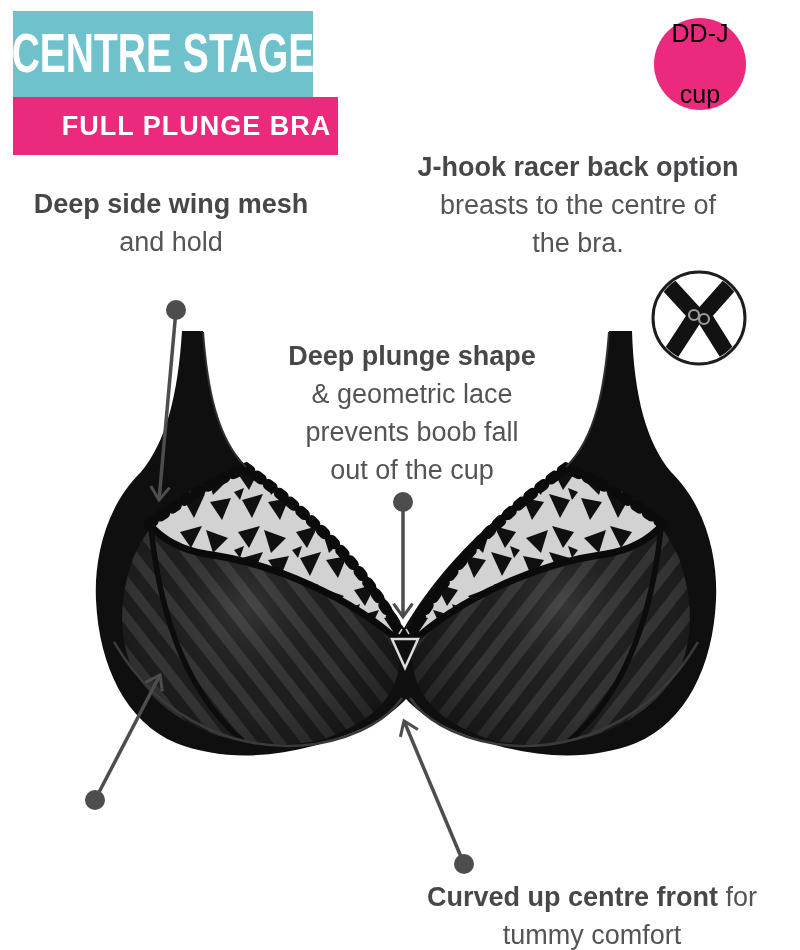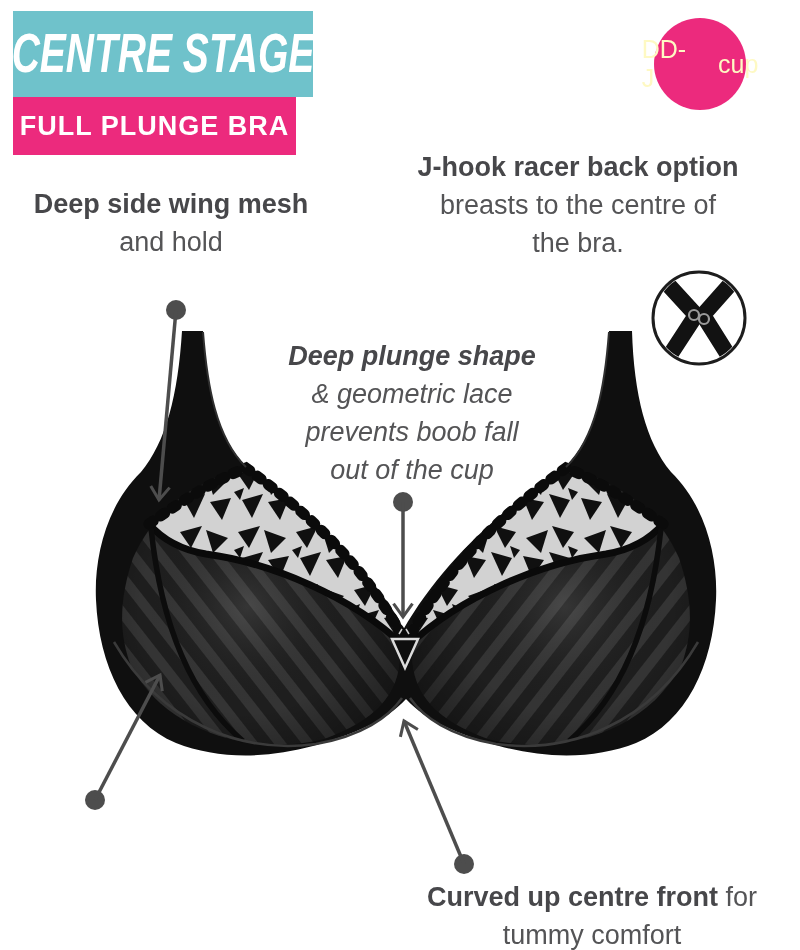--- a/index.html
+++ b/index.html
@@ -2,38 +2,38 @@
 <html><head>
 <meta charset="utf-8">
 <style>
   html,body{margin:0;padding:0;background:#ffffff;}
   .stage{
     position:relative;width:800px;height:950px;background:#ffffff;overflow:hidden;
     font-family:"Liberation Sans", sans-serif;
   }
   
   .badge{position:absolute;display:flex;align-items:center;justify-content:center;}
-  .badge-teal{left:13px;top:11px;width:300px;height:86px;font-style:italic;}
+  .badge-teal{left:13px;top:11px;width:300px;height:86px;}
   .badge-teal span{
     color:#fff;font-weight:bold;font-size:39px;letter-spacing:0px;
     transform:scaleY(1.42);white-space:nowrap;
   }
   .badge-pink{left:13px;top:97px;width:283px;height:58px;}
   .badge-pink span{color:#fff;font-weight:bold;font-size:27px;letter-spacing:1px;white-space:nowrap;}
   .cup-badge{
     position:absolute;left:654px;top:18px;width:92px;height:92px;border-radius:50%;
-    display:flex;flex-direction:row;align-items:center;justify-content:center;
-    color:#fef9c3;font-size:25px;line-height:29px;font-weight:400;gap:32px;
+    display:flex;flex-direction:column;align-items:center;justify-content:center;
+    color:#000000;font-size:25px;line-height:29px;font-weight:400;gap:32px;
   }
   
   .ann{position:absolute;text-align:center;color:#545456;font-size:27px;line-height:38px;z-index:3;}
   .ann .b{font-weight:bold;color:#47474a;}
   .ann-side-wing{left:9px;top:185px;width:324px;}
   .ann-jhook{left:388px;top:148px;width:380px;}
-  .ann-plunge{left:247px;top:337px;width:330px;font-style:italic;}
+  .ann-plunge{left:247px;top:337px;width:330px;}
   .ann-side-support{left:13px;top:812px;width:330px;}
   .ann-curved{left:382px;top:878px;width:420px;}
   .art{position:absolute;left:0;top:0;z-index:1;}
 </style>
 </head>
 <body>
 
 <div class="stage">
 
   <svg class="art" width="800" height="950" viewBox="0 0 800 950">
@@ -120,21 +120,21 @@
         <circle cx="694" cy="315" r="5" fill="none" stroke="#9a9a9a" stroke-width="2.2"></circle>
         <circle cx="704" cy="319" r="5" fill="none" stroke="#9a9a9a" stroke-width="2.2"></circle>
       </g>
       <circle cx="699" cy="318" r="46" fill="none" stroke="#1d1d1d" stroke-width="3"></circle>
     </g>
   </svg>
 
   <div class="badge badge-teal" style="background: rgb(111, 194, 203);">
     <span>CENTRE STAGE</span>
   </div>
-  <div class="badge badge-pink" style="background: rgb(236, 42, 125);">
+  <div class="badge badge-pink" style="background: rgb(236, 42, 125); padding-left: 42px;">
     <span>FULL PLUNGE BRA</span>
   </div>
   <div class="cup-badge" style="background: rgb(236, 42, 125);">
     <span>DD-J</span>
     <span>cup</span>
   </div>
 
   <div class="ann ann-side-wing">
     <div class="b">Deep side wing mesh</div>
     <div>and hold</div>

